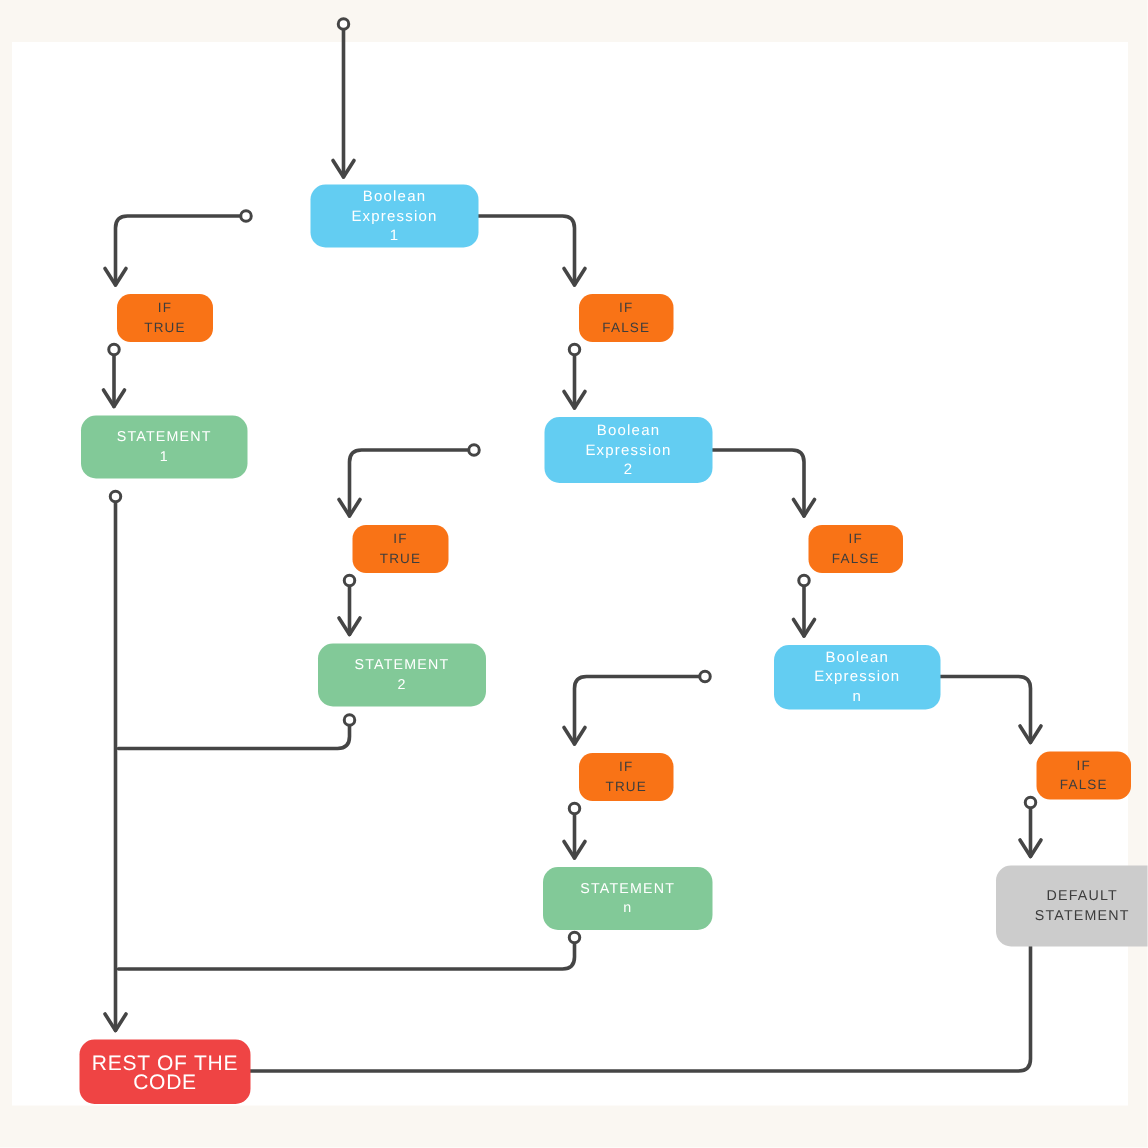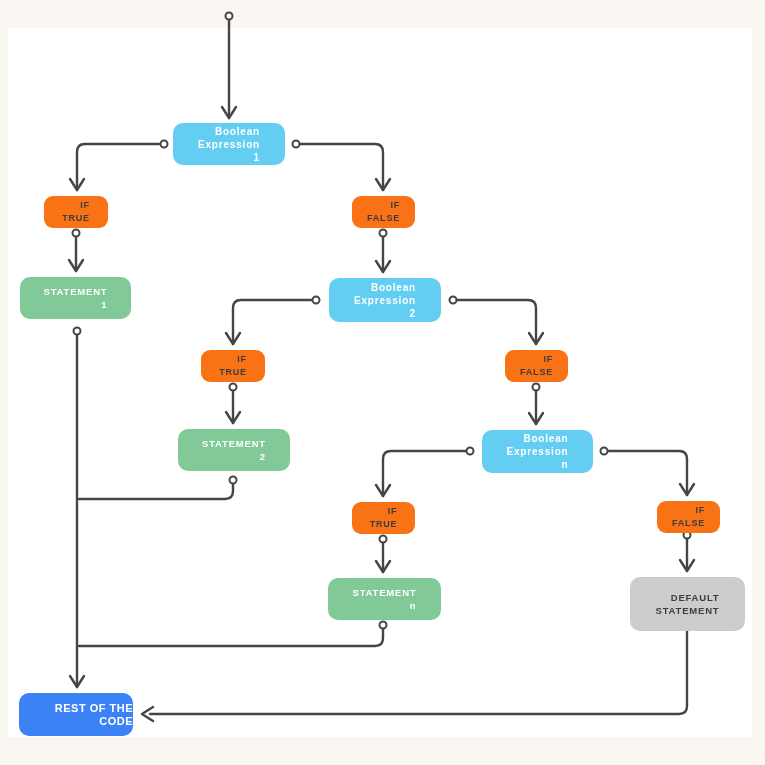--- a/index.html
+++ b/index.html
@@ -12,32 +12,33 @@
   }
   .canvas{
     position:absolute;left:8px;top:28px;width:744px;height:709px;
     background:#ffffff;
   }
   .wires{position:absolute;left:0;top:0;width:765px;height:765px;}
   .node{
     position:absolute;
     border-radius:10px;
     display:flex;align-items:center;justify-content:center;
-    text-align:right;
+    text-align:center;
     white-space:pre-line;
-    font-weight:bold;
+    font-weight:normal;
     letter-spacing:0.8px;
     line-height:13px;
     box-sizing:border-box;
+    margin-left:34px;
   }
   .node.cond{background:#63cdf2;color:#ffffff;font-size:10px;}
   .node.branch{background:#f97316;color:#3d3d3d;font-size:9px;border-radius:9px;}
   .node.stmt{background:#82c998;color:#ffffff;font-size:9.5px;}
   .node.default{background:#cccccc;color:#3d3d3d;font-size:9.5px;}
-  .node.end{background:#3b82f6;color:#ffffff;font-size:11px;letter-spacing:0.5px;}
+  .node.end{background:#ef4444;color:#ffffff;font-size:14px;letter-spacing:0.5px;}
 </style>
 </head>
 <body>
 
 <div class="canvas"></div>
 
 <svg class="wires" viewBox="0 0 765 765" xmlns="http://www.w3.org/2000/svg">
   <g fill="none" stroke="#454545" stroke-width="2.4" stroke-linecap="round" stroke-linejoin="round">
     <path d="M229,20 V118"></path>
     <path d="M161,144 H85 Q77,144 77,152 V190"></path>

